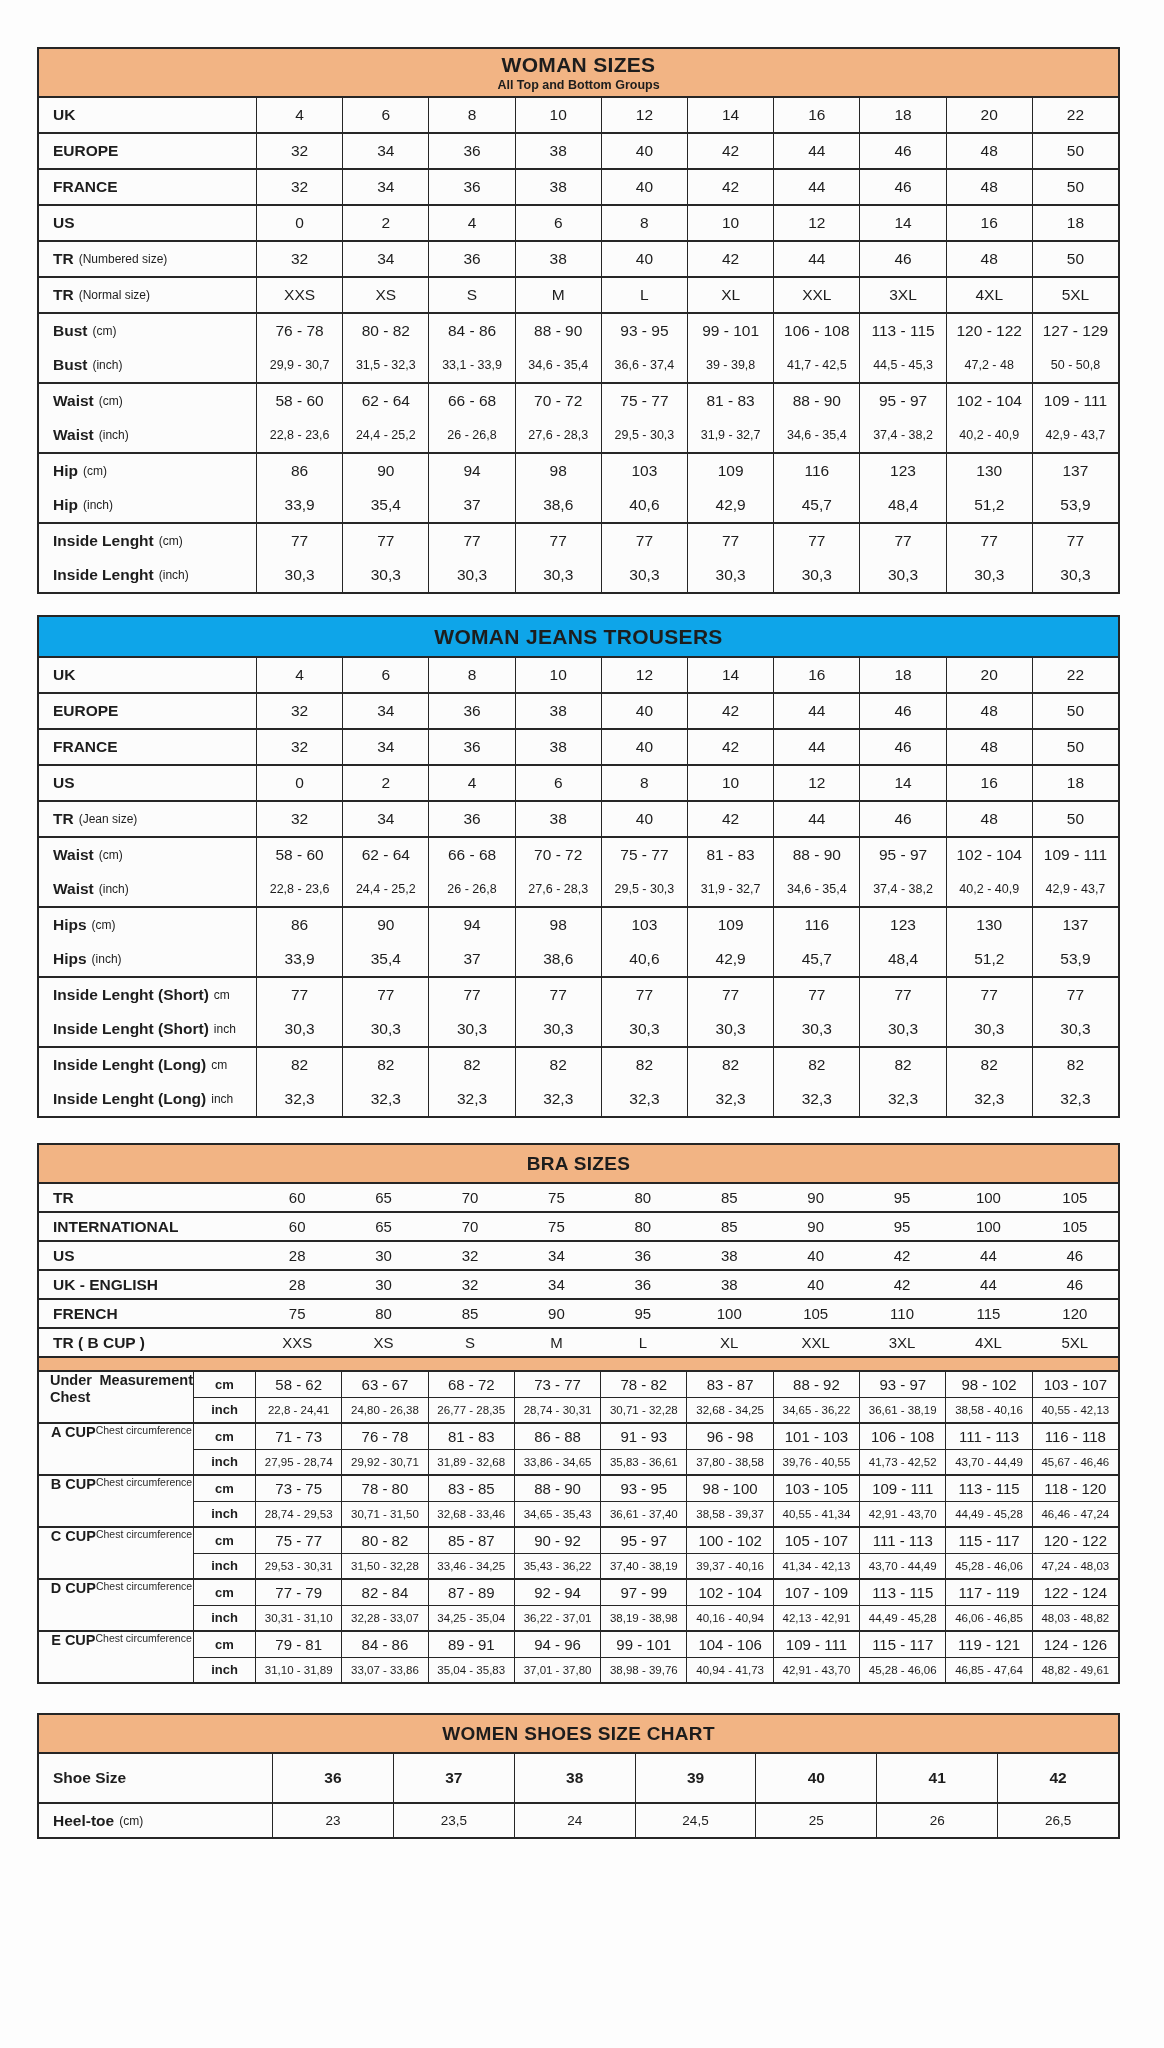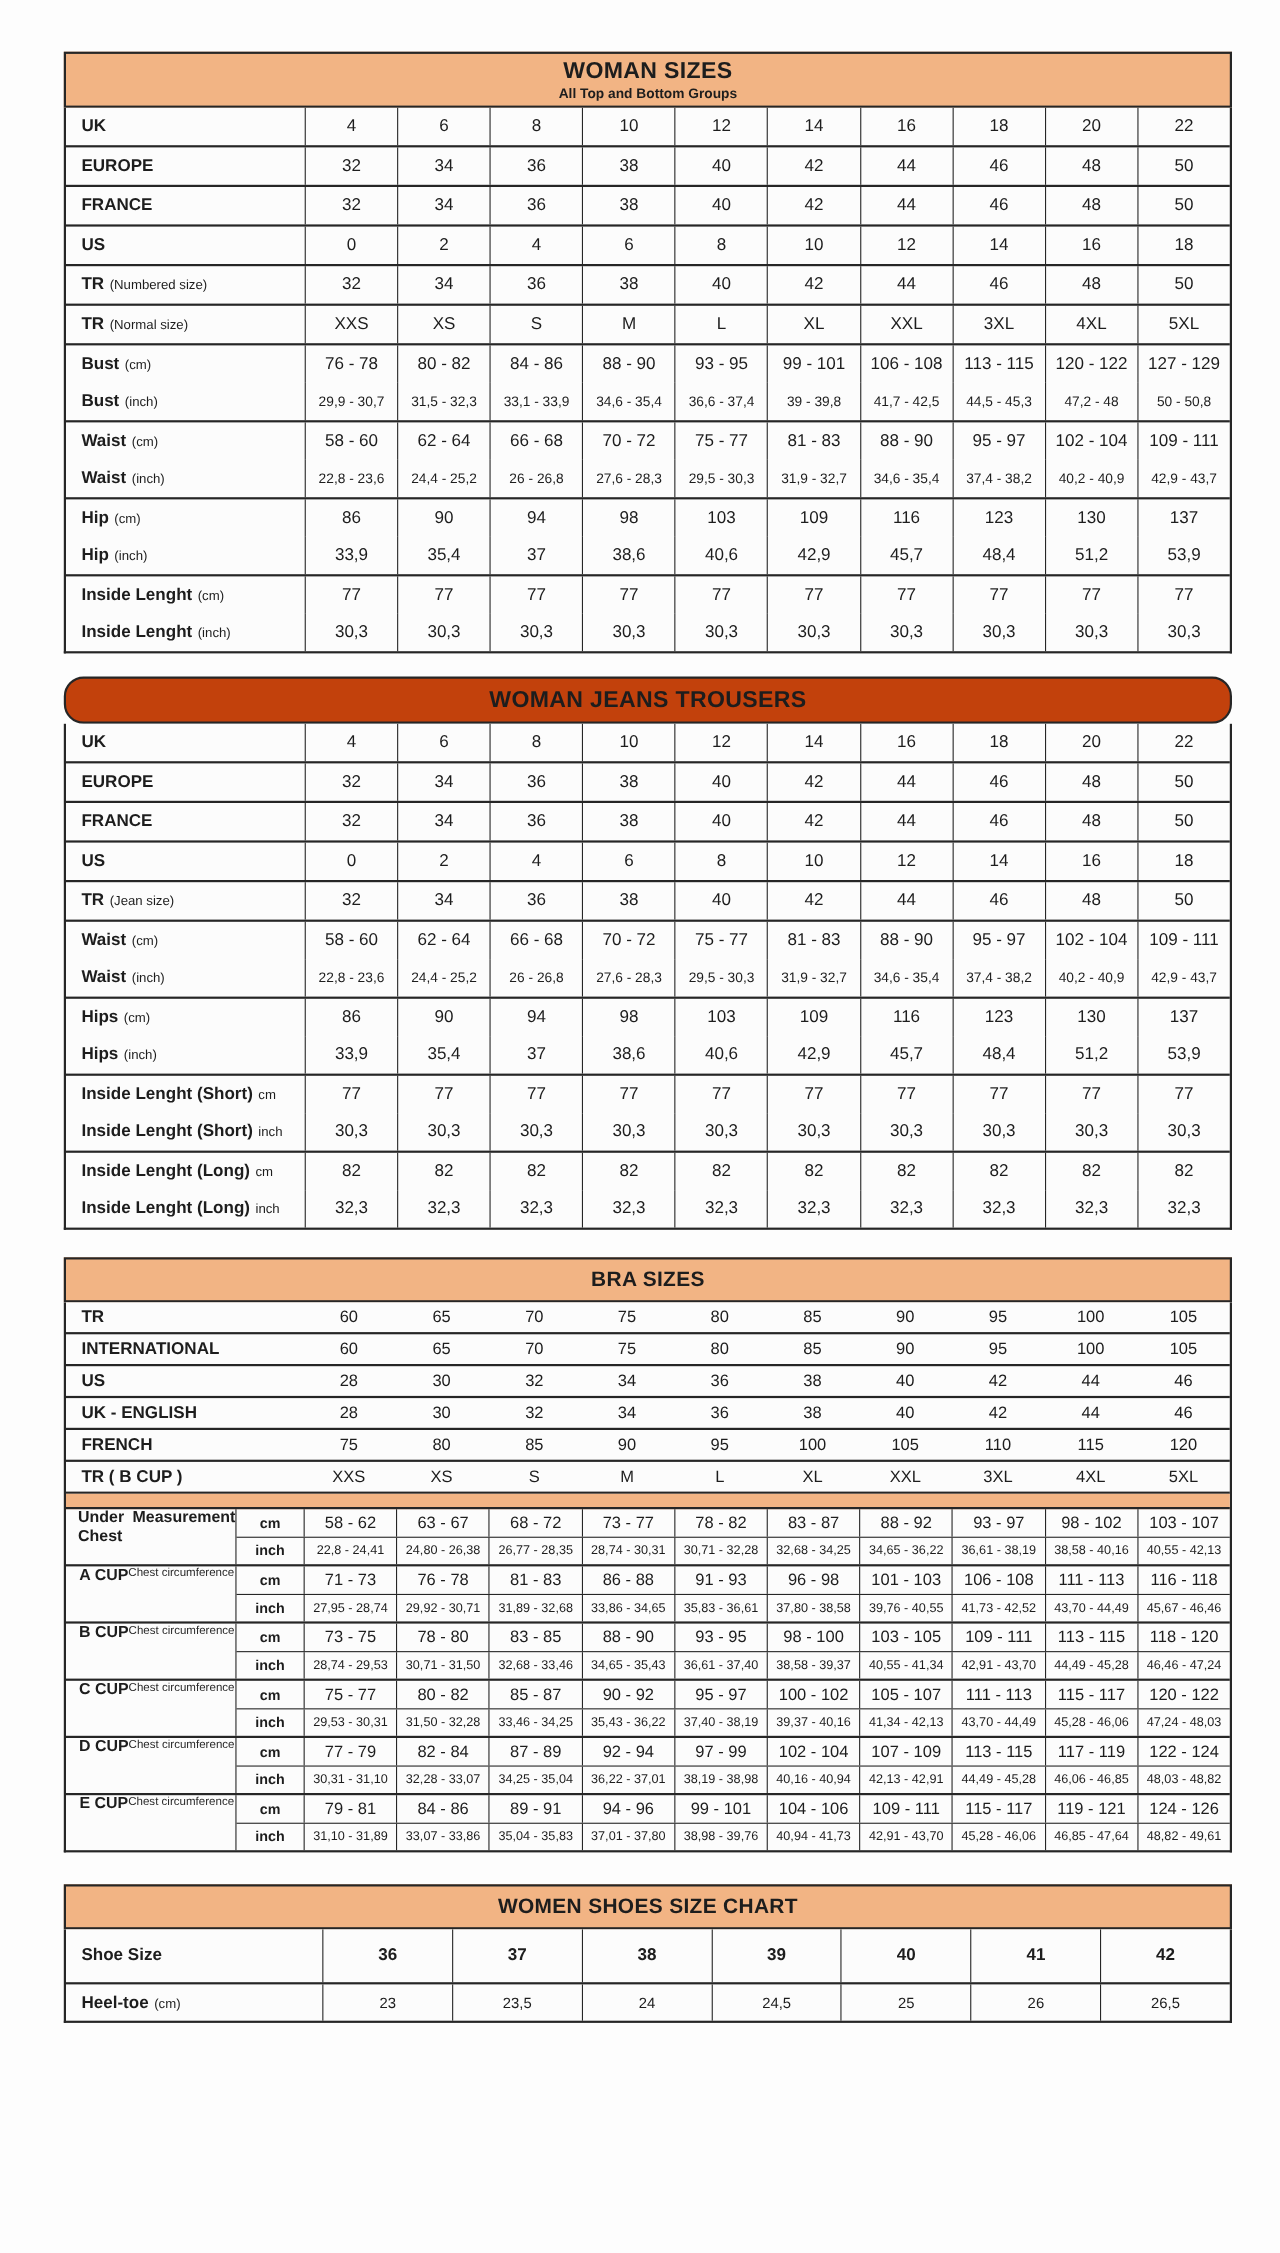--- a/index.html
+++ b/index.html
@@ -3,21 +3,21 @@
 <meta charset="utf-8">
 <style>
   html,body { margin:0; padding:0; }
   body {
     width:1164px; height:2048px;
     background:#fdfdfd;
     font-family:"Liberation Sans", sans-serif;
     color:#1d1d1d;
     -webkit-font-smoothing:antialiased;
   }
-  .page { padding:47px 44px 0 58px; }
+  .page { padding:47px 44px 0 37px; }
 
   .size-table { margin-bottom:21px; }
 
   .tbl-header {
     background:#F2B484;
     border:2px solid #262626;
     text-align:center;
     padding:8px 0 7px 0;
   }
   .tbl-header.two-line { padding:4px 0 4px 0; }
@@ -317,21 +317,21 @@
             <div class="cell val-cell val-lg">30,3</div>
             <div class="cell val-cell val-lg">30,3</div>
             <div class="cell val-cell val-lg">30,3</div>
             <div class="cell val-cell val-lg">30,3</div>
           </div>
         </div>
       </div>
   </section>
 
   <section class="size-table">
-    <header class="tbl-header" style="background: #c2410c; border-radius: 18px;">
+    <header class="tbl-header" style="background: #0ea5e9;">
       <div class="tbl-title">WOMAN JEANS TROUSERS</div>
     </header>
     <div class="tbody" id="body-woman-jeans">
         <div class="row-group">
           <div class="t-row">
             <div class="cell label-cell">
               <span class="lab-main">UK</span>
             </div>
             <div class="cell val-cell val-lg">4</div>
             <div class="cell val-cell val-lg">6</div>

